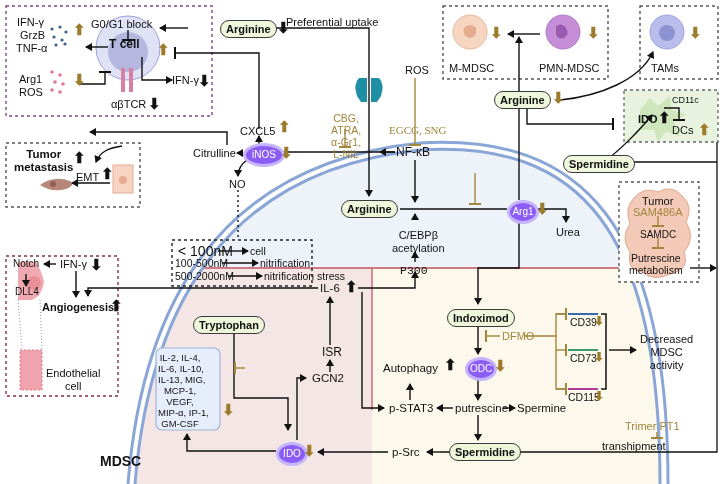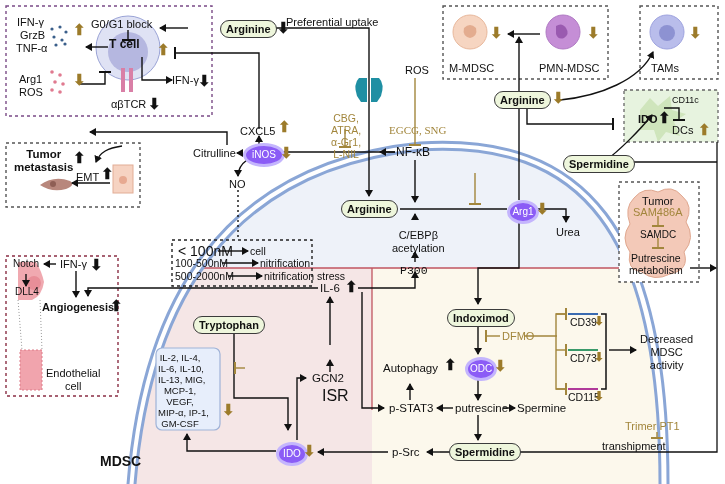--- a/index.html
+++ b/index.html
@@ -305,21 +305,21 @@
 <div class="enz" style="left:507px;top:200px;width:26px;">Arg1</div>
 <div class="arr dn-g" style="left:536px;top:201px;">⬇</div>
 <div class="t" style="left:556px;top:226px;">Urea</div>
 <div class="multi" style="left:392px;top:229px;font-size:11px;line-height:13px;">
   <div>C/EBPβ</div>
   <div>acetylation</div>
 </div>
 <div class="t" style="left:400px;top:265px;font-size:11.5px;font-family:Liberation Mono, monospace;">P300</div>
 <div class="t" style="left:320px;top:282px;font-size:11.5px;">IL-6</div>
 <div class="arr up-k" style="left:345px;top:279px;">⬆</div>
-<div class="t" style="left:322px;top:346px;font-size:16px;margin-top:44px;">ISR</div>
+<div class="t" style="left:322px;top:346px;font-size:12px;">ISR</div>
 <div class="t" style="left:312px;top:372px;font-size:11.5px;">GCN2</div>
 <div class="pill" style="left:193px;top:316px;">Tryptophan</div>
 <div class="enz" style="left:276px;top:442px;width:26px;">IDO</div>
 <div class="arr dn-g" style="left:303px;top:443px;">⬇</div>
 <div class="pill" style="left:447px;top:309px;">Indoximod</div>
 <div class="enz" style="left:465px;top:357px;width:26px;">ODC</div>
 <div class="arr dn-g" style="left:494px;top:358px;">⬇</div>
 <div class="t" style="left:383px;top:362px;font-size:11.5px;">Autophagy</div>
 <div class="arr up-k" style="left:444px;top:357px;">⬆</div>
 <div class="t" style="left:389px;top:402px;font-size:11.5px;">p-STAT3</div>

